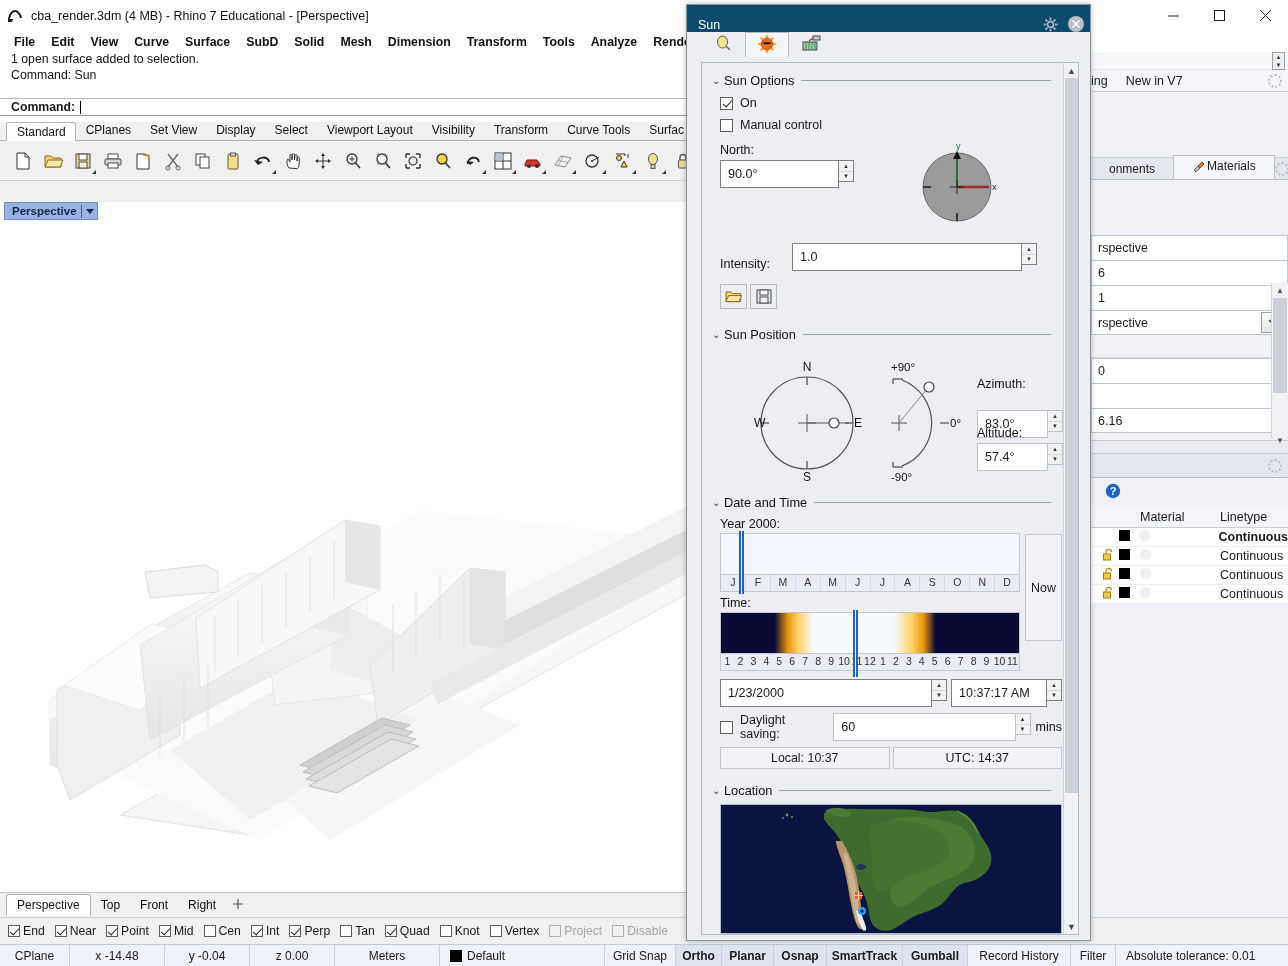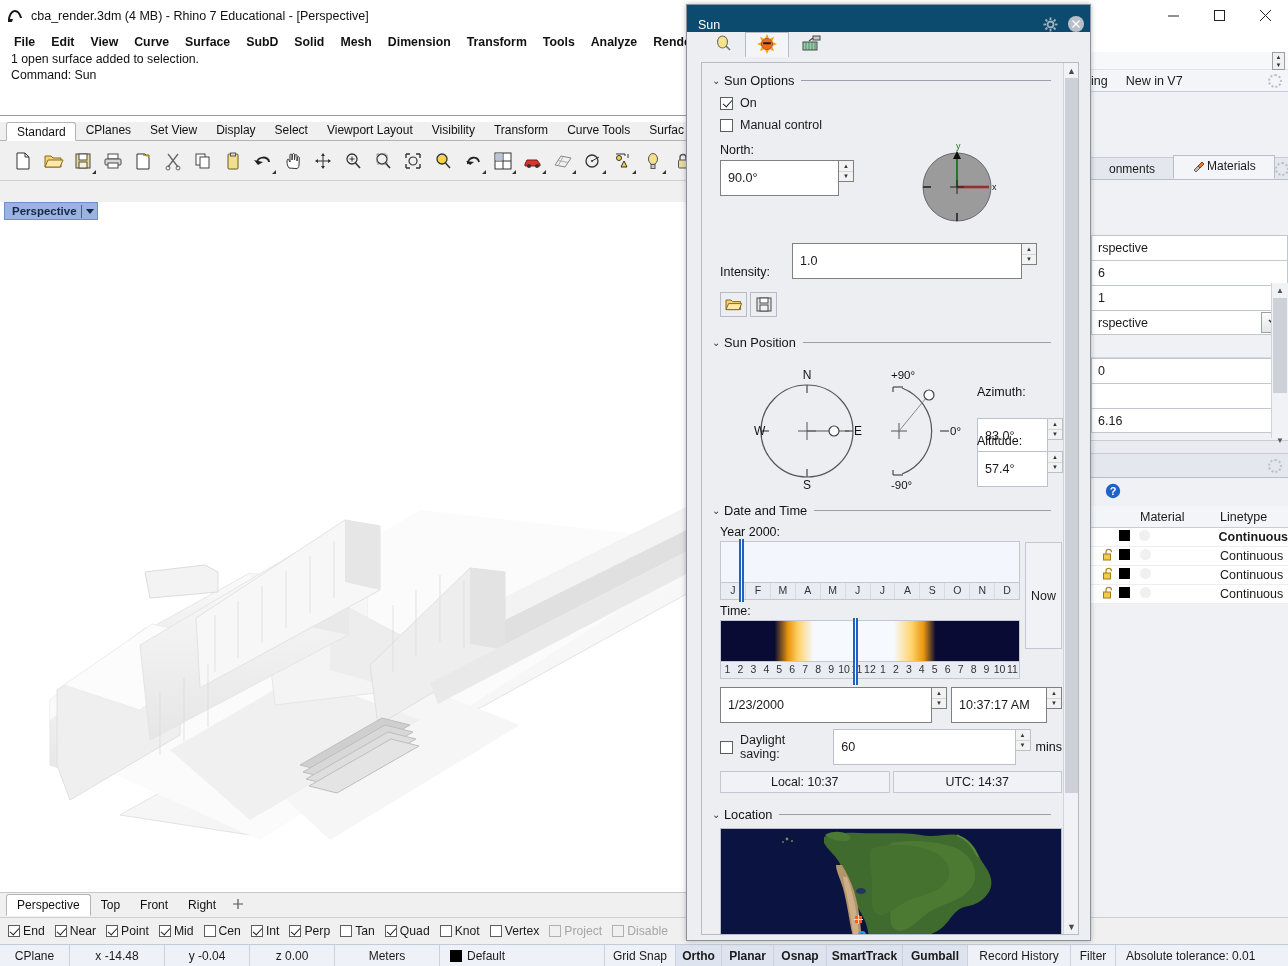--- a/index.html
+++ b/index.html
@@ -112,21 +112,21 @@
   .section-head { display:flex; align-items:center; margin:0 0 5px 0; }
   .chev { width:12px; color:#3a3a3a; font-size:10px; }
   .section-head .sh-label { font-size:12.8px; color:#111; margin-right:7px; white-space:nowrap; }
   .section-head .rule { flex:1; height:1px; background:#9aa0aa; margin-right:14px; }
 
   .chk { display:flex; align-items:center; font-size:12.5px; margin:4px 0 0 8px; }
   .chk .box { width:13px; height:13px; border:1px solid #5d5d5d; background:#fff; margin-right:7px; position:relative; flex:none; }
   .chk .box.on::after { content:""; position:absolute; left:3.5px; top:0.5px; width:4px; height:8px; border:solid #222; border-width:0 1.7px 1.7px 0; transform:rotate(42deg); }
 
   .lbl { font-size:12.5px; color:#111; }
-  .txtbox { background:#fff; border:1px solid #808080; height:36px; display:flex; align-items:center; padding-left:7px; font-size:12.6px; }
+  .txtbox { background:#fff; border:1px solid #808080; height:28px; display:flex; align-items:center; padding-left:7px; font-size:12.6px; }
   .txtbox.ro { border:1px solid #bcc2cc; }
   .spin { width:15px; height:22px; display:flex; flex-direction:column; border:1px solid #808080; border-left:none; background:#f2f2f2; flex:none; }
   .spin i { flex:1; display:flex; align-items:center; justify-content:center; font-size:6px; color:#333; font-style:normal; }
   .spin i:first-child { border-bottom:1px solid #d6d6d6; }
 
   .iconbtn { width:27px; height:25px; border:1px solid #b5bcc8; background:#eceef2; display:flex; align-items:center; justify-content:center; }
 
   .btn-flat { height:22px; border:1px solid #c2c7d1; background:#f0f2f6; display:flex; align-items:center; justify-content:center; font-size:12.4px; }
 
   .slider-track { background:#f3f7fd; border:1px solid #c2c7d1; height:42px; position:relative; }
@@ -195,20 +195,24 @@
     <span class="menu-item">Tools</span>
     <span class="menu-item">Analyze</span>
     <span class="menu-item">Render</span>
     <span class="menu-item">Panels</span>
     <span class="menu-item">He</span>
   </div>
 
   <div class="cmd-area">
     <div class="cmd-line">1 open surface added to selection.</div>
     <div class="cmd-line">Command: Sun</div>
+    <div class="cmd-prompt">
+      <b>Command:</b>
+          <span class="caret"></span>
+    </div>
   </div>
 
   <div class="tb-tabs">
     <span class="tb-tab active">Standard</span>
     <span class="tb-tab">CPlanes</span>
     <span class="tb-tab">Set View</span>
     <span class="tb-tab">Display</span>
     <span class="tb-tab">Select</span>
     <span class="tb-tab">Viewport Layout</span>
     <span class="tb-tab">Visibility</span>

